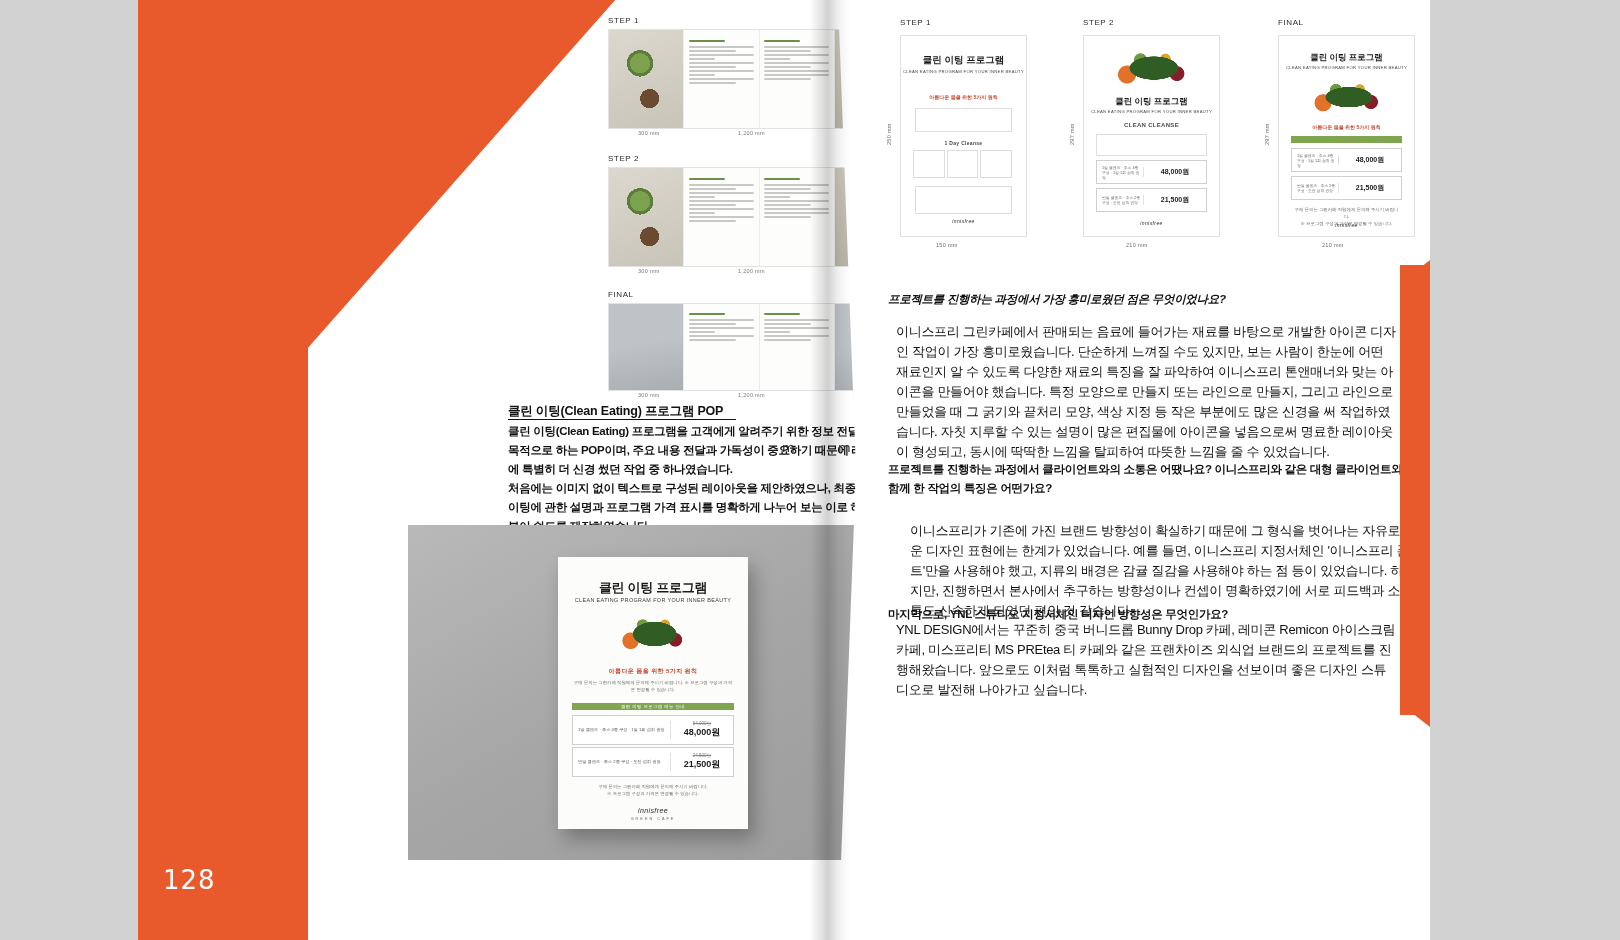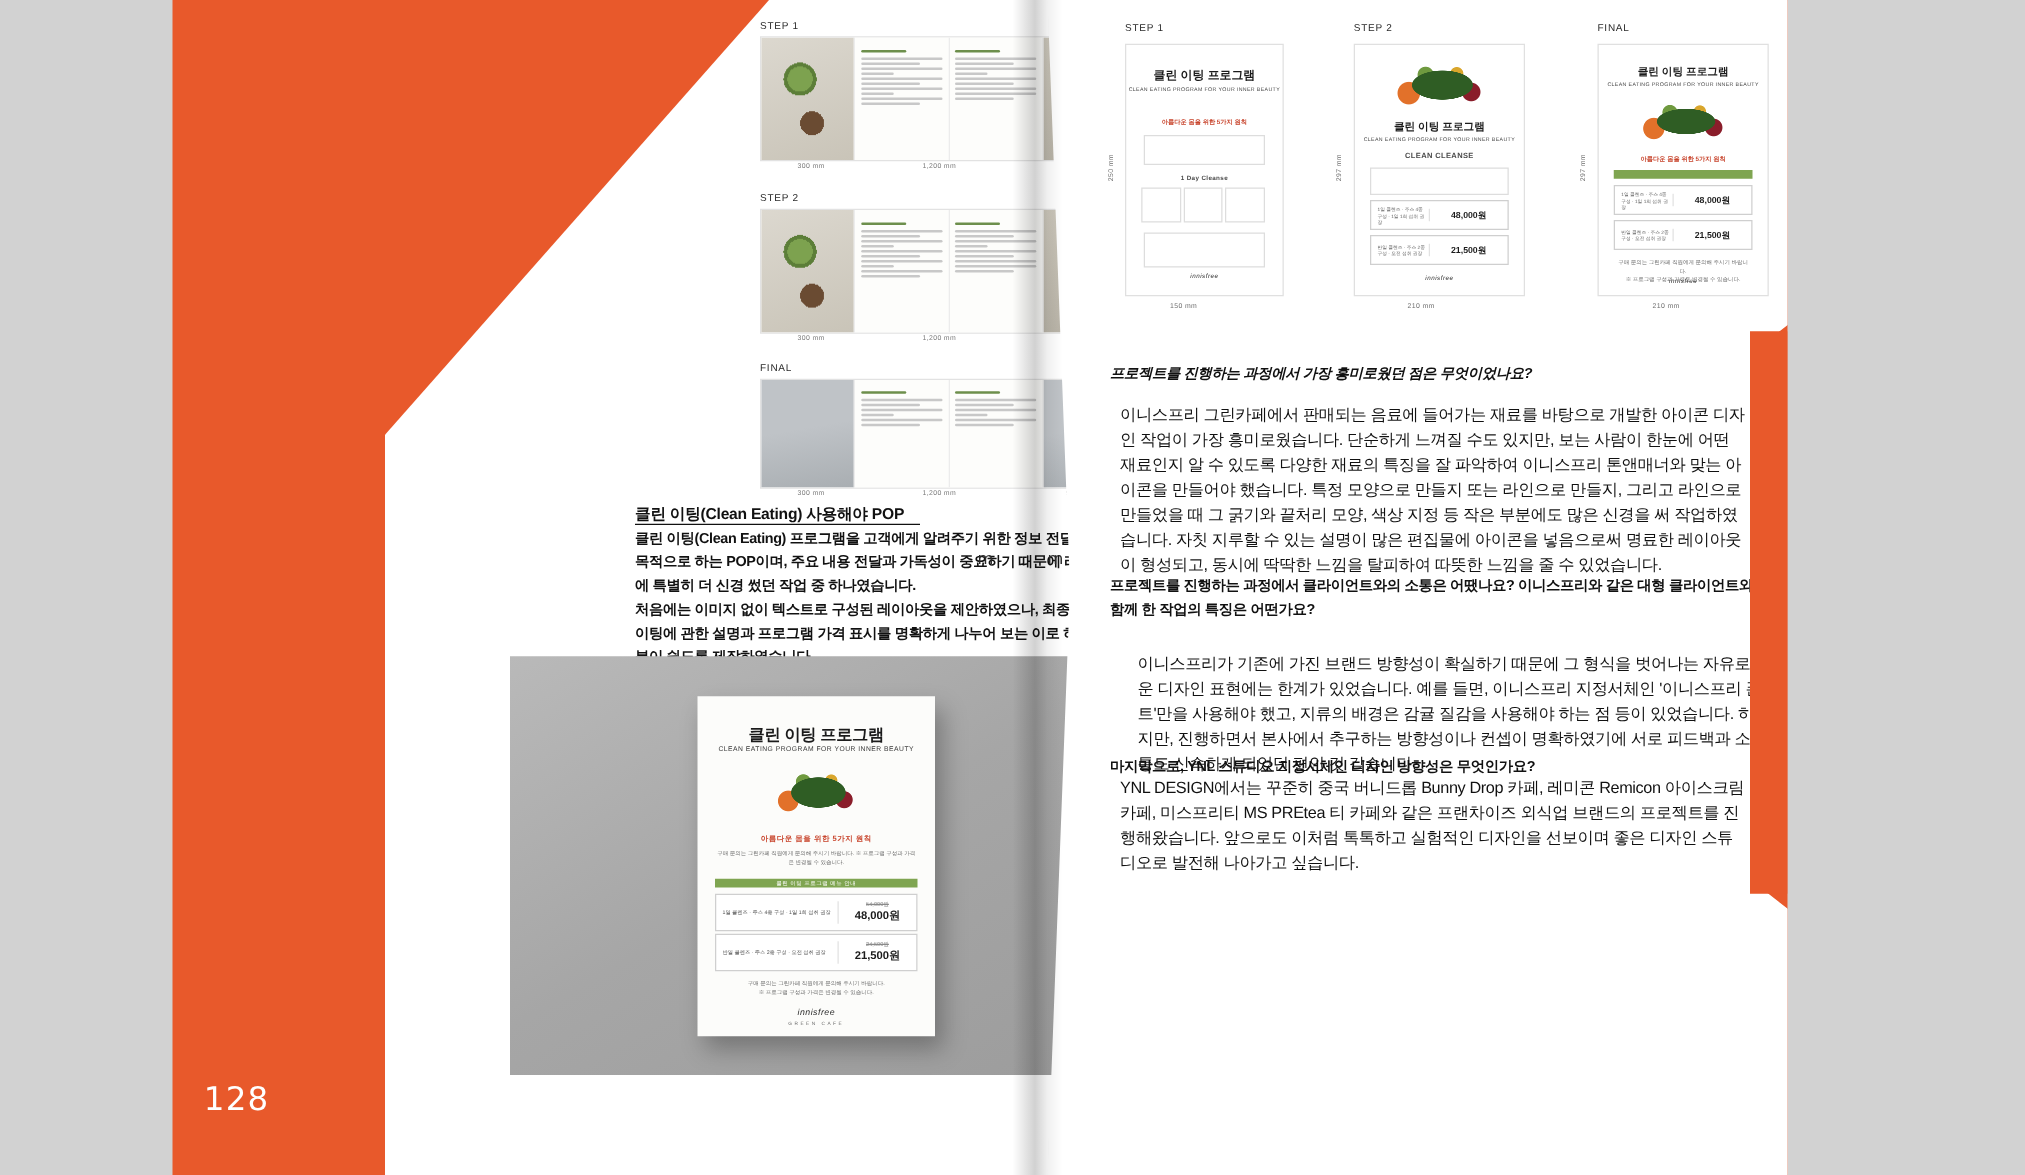--- a/index.html
+++ b/index.html
@@ -438,21 +438,21 @@
                 <div class="tline"></div>
                 <div class="tline s"></div>
             </div>
           </div>
           <div class="panel photo-hands"></div>
         </div>
         <div class="mm-label" style="left:330px; top:392px;">300 mm</div>
         <div class="mm-label" style="left:430px; top:392px;">1,200 mm</div>
         <div class="mm-label" style="left:545px; top:392px;">900 mm</div>
 
-        <div class="lp-heading" style="left:200px; top:403px; width:420px;">클린 이팅(Clean Eating) 사용해야 POP</div>
+        <div class="lp-heading" style="left:200px; top:403px; width:420px;">클린 이팅(Clean Eating) 프로그램 POP</div>
         <div class="lp-underline" style="left:200px; top:419px; width:228px;"></div>
         <div class="lp-body" style="left:200px; top:422px; width:425px; white-space:pre-line;">클린 이팅(Clean Eating) 프로그램을 고객에게 알려주기 위한 정보 전달과 음료 판매를 목적으로 하는 POP이며, 주요 내용 전달과 가독성이 중요하기 때문에 레이아웃 디자인에 특별히 더 신경 썼던 작업 중 하나였습니다.
 처음에는 이미지 없이 텍스트로 구성된 레이아웃을 제안하였으나, 최종적으로는 클린 이팅에 관한 설명과 프로그램 가격 표시를 명확하게 나누어 보는 이로 하여금 좀 더 구분이 쉽도록 제작하였습니다.</div>
 
         <div class="poster-photo" style="left:100px; top:525px; width:490px; height:335px;">
           <div class="poster-card" style="left:150px; top:32px; width:190px; height:272px;">
             <div class="pc-title" style="top:22px;">클린 이팅 프로그램</div>
             <div class="pc-sub" style="top:40px;">CLEAN EATING PROGRAM FOR YOUR INNER BEAUTY</div>
             <div class="pc-art" style="top:54px;"></div>
             <div class="pc-sub" style="top:110px; font-size:6px; font-weight:bold; color:#c8442c;">아름다운 몸을 위한 5가지 원칙</div>

